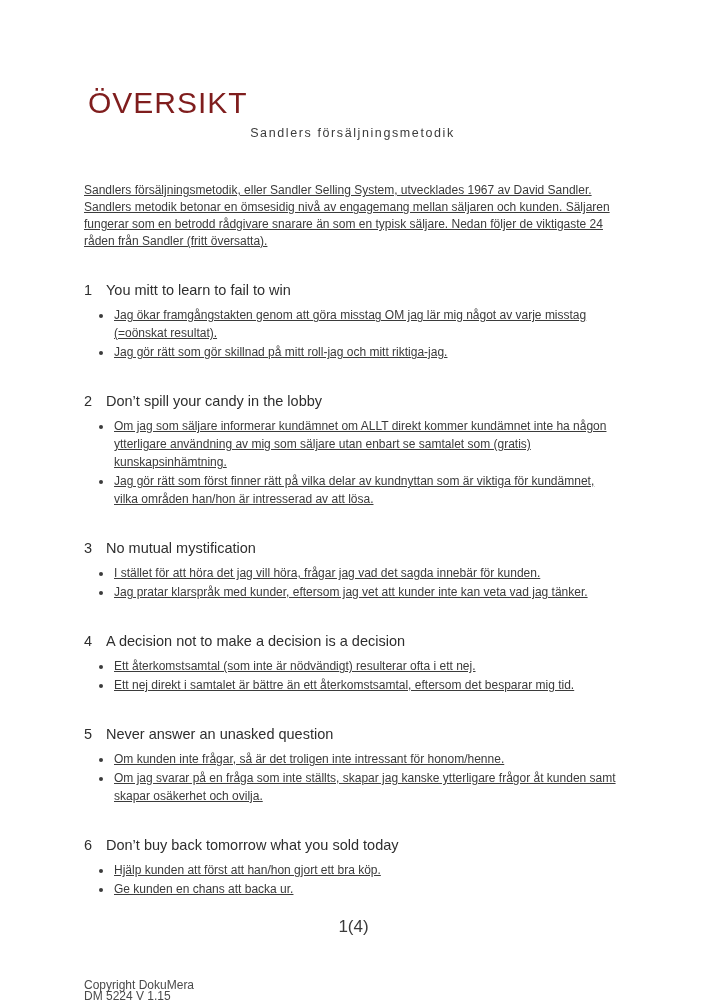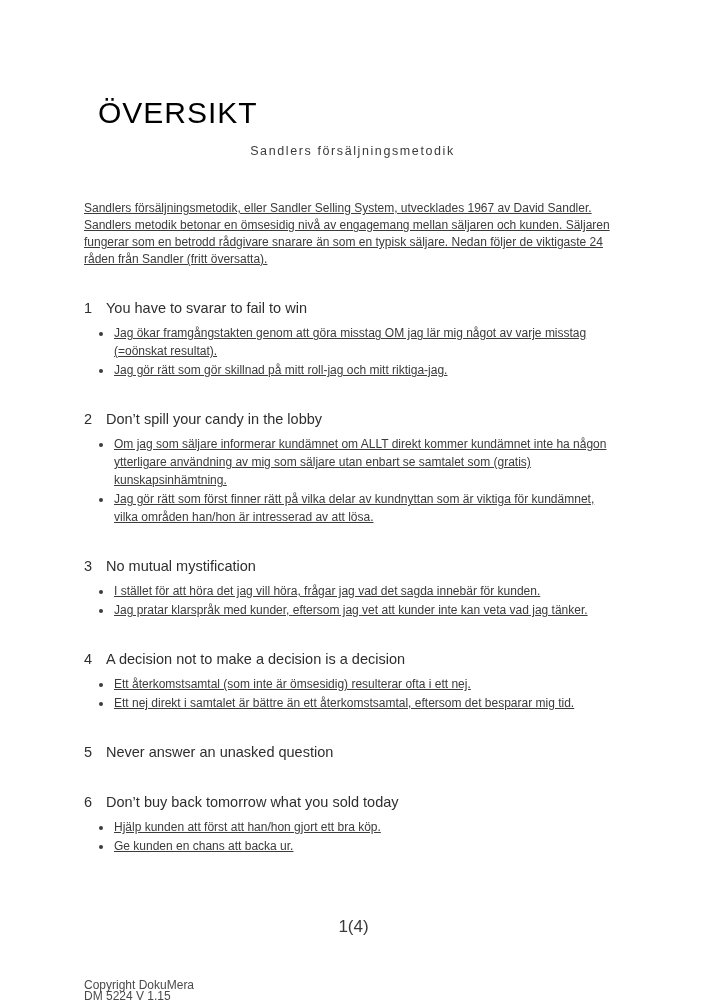--- a/index.html
+++ b/index.html
@@ -13,25 +13,25 @@
     height: 1000px;
     background: #ffffff;
     overflow: hidden;
     font-family: "Liberation Sans", "DejaVu Sans", sans-serif;
     color: #3b3b3b;
   }
   .content {
     padding: 82px 86px 0 84px;
   }
   .doc-title {
-    margin: 14px;
+    margin: 4px;
     font-size: 30px;
     font-weight: 400;
     letter-spacing: 1px;
-    color: #000000;
+    color: #7f1d1d;
     line-height: 33px;
   }
   .doc-subtitle {
     margin: 6px 0 0 0;
     font-size: 12.5px;
     font-weight: 400;
     letter-spacing: 1.6px;
     color: #3b3b3b;
     line-height: 17px;
     text-align: center;
@@ -96,21 +96,21 @@
   <div class="content">
 
     <h1 class="doc-title">ÖVERSIKT</h1>
     <div class="doc-subtitle">Sandlers försäljningsmetodik</div>
 
     <p class="intro">Sandlers försäljningsmetodik, eller Sandler Selling System, utvecklades 1967 av David Sandler. Sandlers metodik betonar en ömsesidig nivå av engagemang mellan säljaren och kunden. Säljaren fungerar som en betrodd rådgivare snarare än som en typisk säljare. Nedan följer de viktigaste 24 råden från Sandler (fritt översatta).</p>
 
     <section class="doc-section">
       <h2 class="section-heading">
         <span class="section-number">1</span>
-        <span class="section-title">You have to svarar to fail to win</span>
+        <span class="section-title">You mitt to learn to fail to win</span>
       </h2>
       <ul class="bullets">
         <li>Jag ökar framgångstakten genom att göra misstag OM jag lär mig något av varje misstag (=oönskat resultat).</li>
         <li>Jag gör rätt som gör skillnad på mitt roll-jag och mitt riktiga-jag.</li>
       </ul>
     </section>
 
     <section class="doc-section">
       <h2 class="section-heading">
         <span class="section-number">2</span>
@@ -132,30 +132,34 @@
         <li>Jag pratar klarspråk med kunder, eftersom jag vet att kunder inte kan veta vad jag tänker.</li>
       </ul>
     </section>
 
     <section class="doc-section">
       <h2 class="section-heading">
         <span class="section-number">4</span>
         <span class="section-title">A decision not to make a decision is a decision</span>
       </h2>
       <ul class="bullets">
-        <li>Ett återkomstsamtal (som inte är ömsesidig) resulterar ofta i ett nej.</li>
+        <li>Ett återkomstsamtal (som inte är nödvändigt) resulterar ofta i ett nej.</li>
         <li>Ett nej direkt i samtalet är bättre än ett återkomstsamtal, eftersom det besparar mig tid.</li>
       </ul>
     </section>
 
     <section class="doc-section">
       <h2 class="section-heading">
         <span class="section-number">5</span>
         <span class="section-title">Never answer an unasked question</span>
       </h2>
+      <ul class="bullets">
+        <li>Om kunden inte frågar, så är det troligen inte intressant för honom/henne.</li>
+        <li>Om jag svarar på en fråga som inte ställts, skapar jag kanske ytterligare frågor åt kunden samt skapar osäkerhet och ovilja.</li>
+      </ul>
     </section>
 
     <section class="doc-section">
       <h2 class="section-heading">
         <span class="section-number">6</span>
         <span class="section-title">Don’t buy back tomorrow what you sold today</span>
       </h2>
       <ul class="bullets">
         <li>Hjälp kunden att först att han/hon gjort ett bra köp.</li>
         <li>Ge kunden en chans att backa ur.</li>

